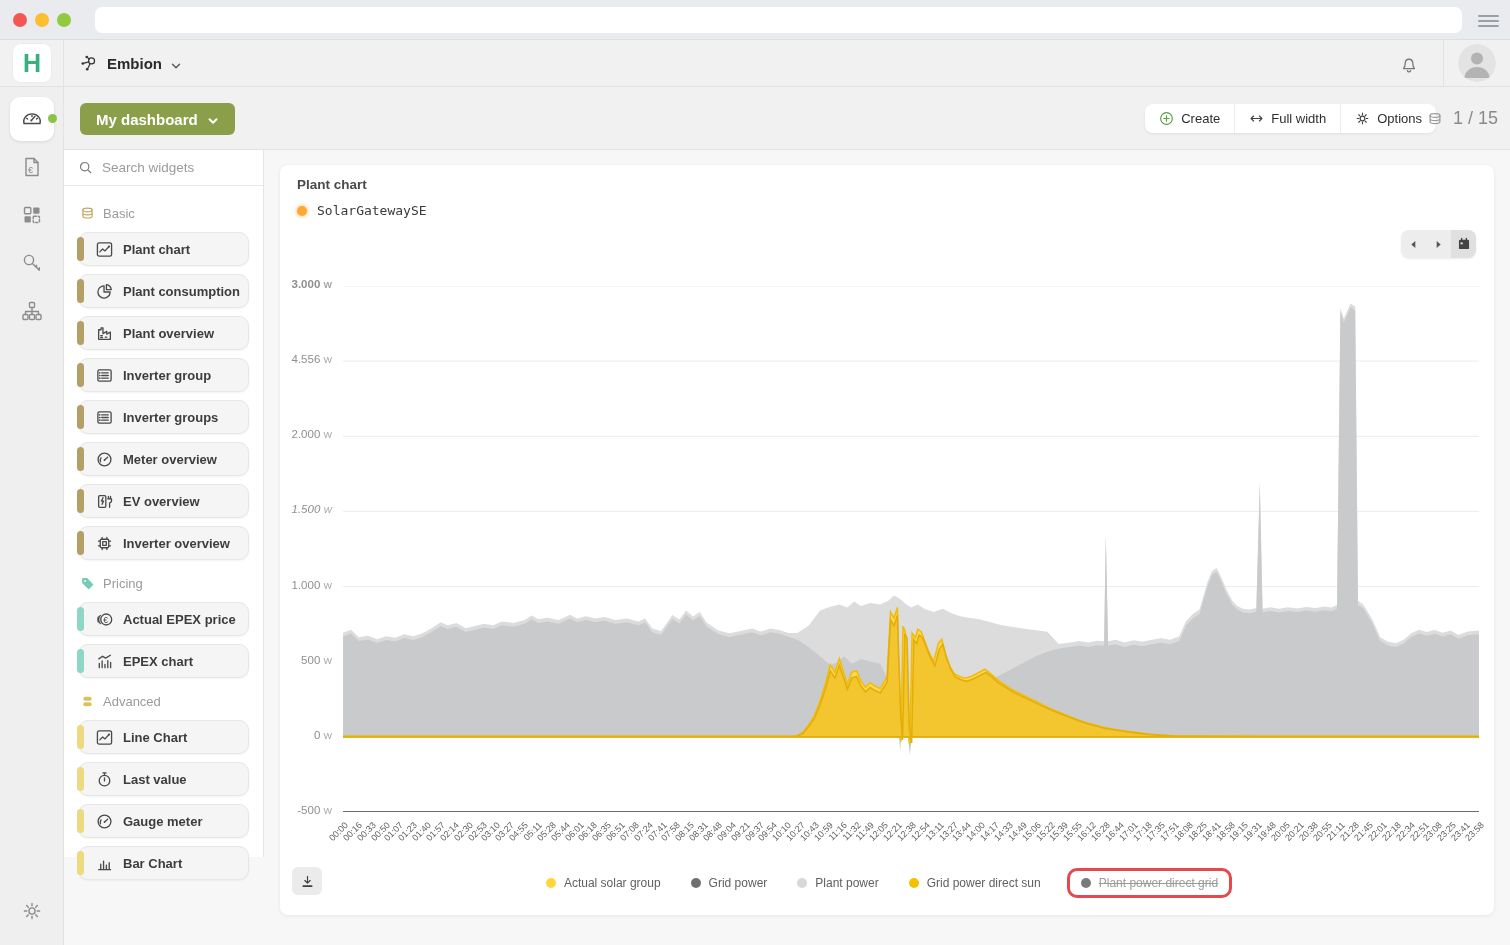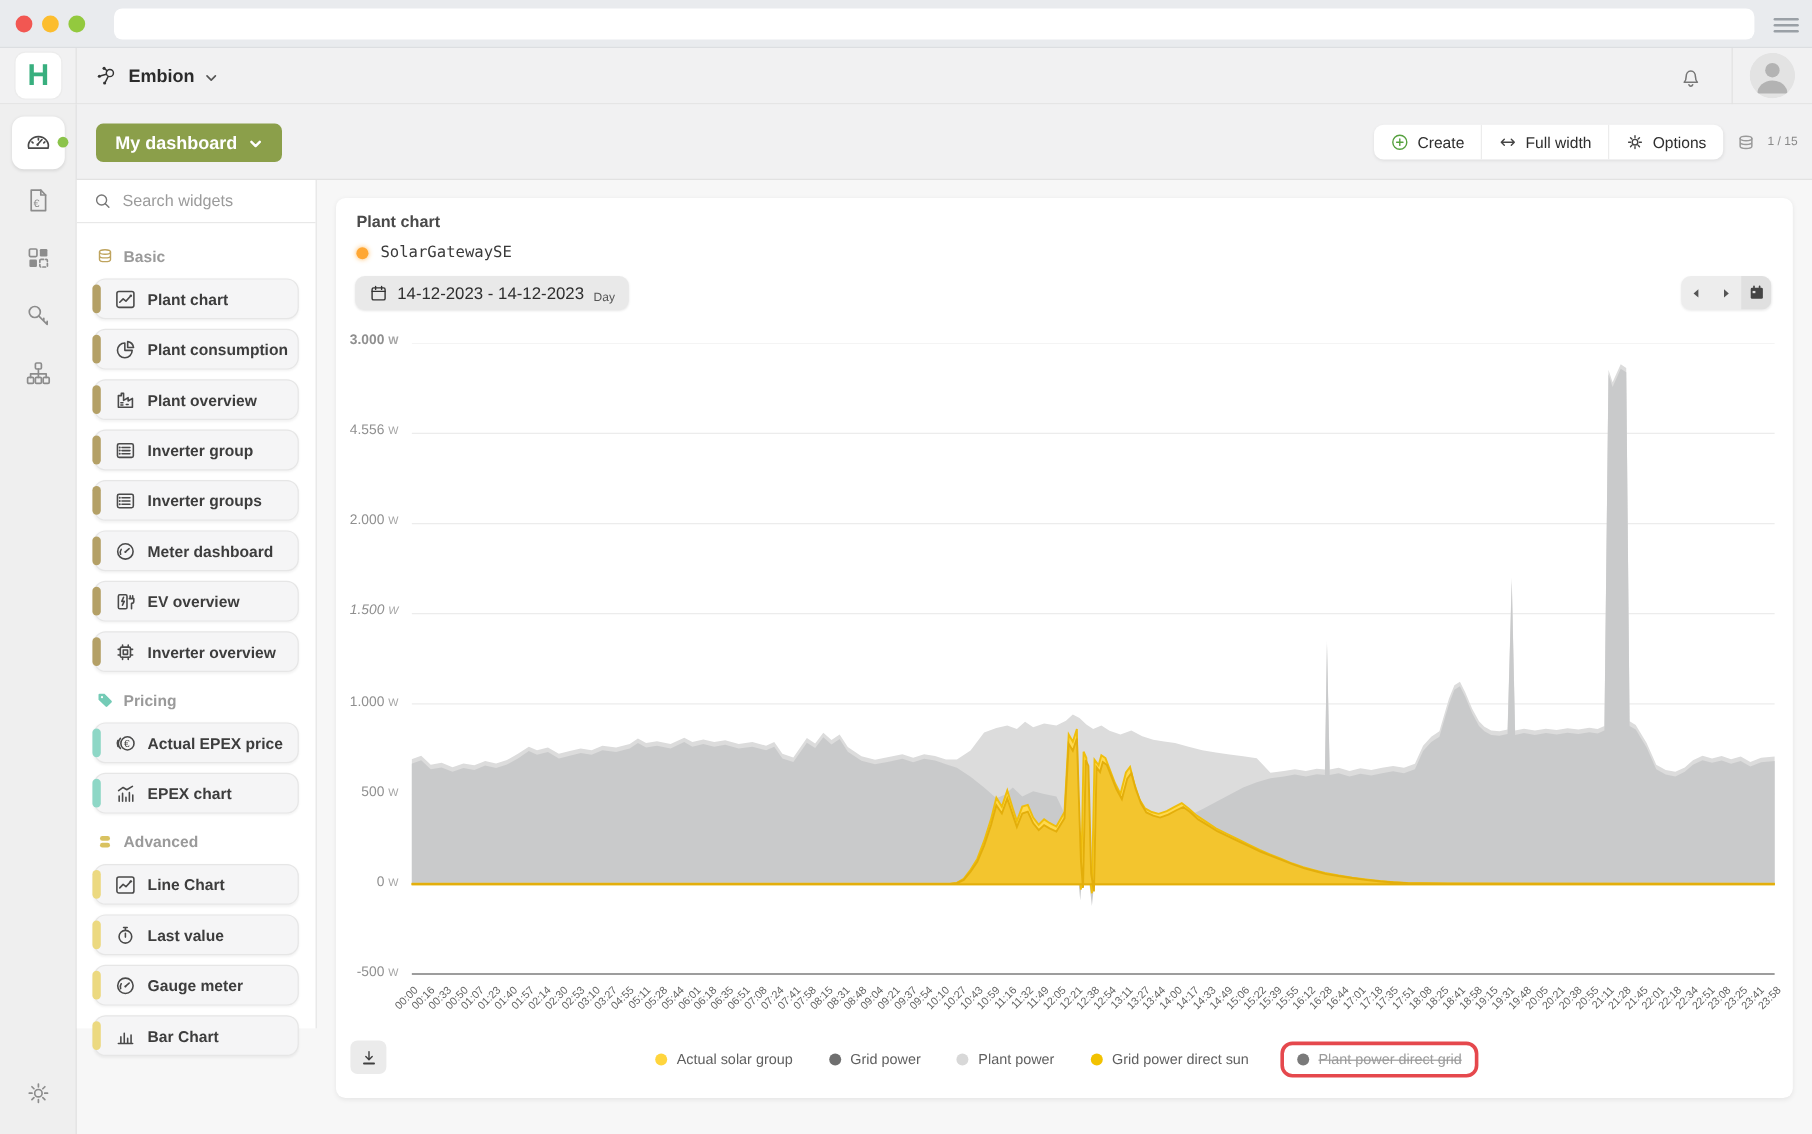--- a/index.html
+++ b/index.html
@@ -31,40 +31,40 @@
 
   
   .toolbar-row { position:absolute; left:64px; top:87px; width:1446px; height:63px; background:#f1f1f2; border-bottom:1px solid #e2e2e2; }
   .dash-btn { position:absolute; left:16px; top:16px; height:32px; padding:0 16px; background:#8b9f4a; border:none; border-radius:6px; color:#fff; font-weight:bold; font-size:15px; display:flex; align-items:center; gap:9px; cursor:pointer; }
   .dash-btn .chev { color:#fff; }
   .actions-group { position:absolute; right:74px; top:17px; height:29px; display:flex; background:#fff; border-radius:8px; box-shadow:0 1px 3px rgba(0,0,0,.08); overflow:hidden; }
   .action-btn { display:flex; align-items:center; gap:7px; padding:0 14px; font-size:13px; color:#2e2e2e; background:transparent; border:none; border-left:1px solid #ececec; cursor:pointer; }
   .action-btn:first-child { border-left:none;text-align:right; }
   .action-btn .ic { width:15px; height:15px; color:#444; }
   .action-btn .ic.green { color:#56a13f; }
-  .page-ind { position:absolute; right:12px; top:17px; height:29px; display:flex; align-items:center; gap:10px; color:#8a8a8a; font-size:10px; }
+  .page-ind { position:absolute; right:12px; top:17px; height:29px; display:flex; align-items:center; gap:10px; color:#8a8a8a; font-size:18px; }
   .page-ind .ic { width:16px; height:16px; color:#9a9a9a; }
 
   
   .side-rail { position:absolute; left:0; top:87px; width:64px; height:858px; background:#efefef; border-right:1px solid #e2e2e2; display:flex; flex-direction:column; align-items:center; padding-top:10px; }
   .rail-btn { position:relative; width:44px; height:44px; margin-bottom:4px; display:flex; align-items:center; justify-content:center; color:#8c8c8c; background:transparent; border:none; cursor:pointer; }
   .rail-btn.active { background:#fff; border-radius:10px; box-shadow:0 1px 3px rgba(0,0,0,.10); color:#4a4a4a; }
   .rail-btn svg { width:24px; height:24px; }
   .rail-dot { position:absolute; right:-3px; top:17px; width:9px; height:9px; border-radius:50%; background:#8bc34a; }
   .rail-gear { margin-top:auto; margin-bottom:12px; }
 
   
   .widget-panel { position:absolute; left:64px; top:150px; width:200px; height:707px; background:#fff; border-right:1px solid #e4e4e4; }
   .search-row { height:36px; display:flex; align-items:center; gap:9px; padding:0 14px; border-bottom:1px solid #e8e8e8; }
   .search-row .ic { width:15px; height:15px; color:#777; flex:none; }
   .search-row input { border:none; outline:none; background:transparent; font-size:13.5px; color:#333; width:100%; font-family:"Liberation Sans",sans-serif; }
   .search-row input::placeholder { color:#9b9b9b; }
   .panel-body { padding:4px 14px 14px 14px; }
   .wsection { margin-top:16px; }
-  .wsection-header { display:flex; align-items:center; gap:8px; margin:0 0 11px 2px;font-weight:bold; }
+  .wsection-header { display:flex; align-items:center; gap:8px; margin:0 0 11px 2px; }
   .wsection-header .ic { width:15px; height:15px; }
   .wsection-header .lbl { font-size:13px; color:#9a9a9a; }
   .widget-item { position:relative; height:34px; margin-bottom:8px; background:#f5f5f6; border:1px solid #e6e6e6; border-radius:10px; box-shadow:0 1px 2px rgba(0,0,0,.05); display:flex; align-items:center; gap:10px; padding-left:17px; cursor:grab; }
   .widget-item::before { content:""; position:absolute; left:-2px; top:4px; bottom:4px; width:7px; border-radius:8px; background:var(--accent); }
   .widget-item .ic { width:17px; height:17px; color:#4a4a4a; flex:none; }
   .widget-item .lbl { font-size:13px; font-weight:bold; color:#3d3d3d; }
 
   
   .card { position:absolute; left:280px; top:165px; width:1214px; height:750px; background:#fff; border-radius:8px; box-shadow:0 1px 4px rgba(0,0,0,.07); }
   .card-title { position:absolute; left:17px; top:12px; font-size:13.5px; font-weight:bold; color:#4a4a4a; }
@@ -300,21 +300,21 @@
               </svg></span>
             <span class="lbl">Inverter groups</span>
           </div>
           <div class="widget-item" style="--accent: #b4a066;">
             <span class="ic"><svg class="s" viewBox="0 0 18 18">
                 <circle cx="9" cy="9" r="6.8"></circle>
                 <path d="M9 9.5 12.3 6.6"></path>
                 <circle cx="9" cy="9.6" r=".9" fill="currentColor" stroke="none"></circle>
                 <path d="M4.8 11.5a4.6 4.6 0 0 1 .5-4.3"></path>
               </svg></span>
-            <span class="lbl">Meter dashboard</span>
+            <span class="lbl">Meter overview</span>
           </div>
           <div class="widget-item" style="--accent: #b4a066;">
             <span class="ic"><svg class="s" viewBox="0 0 18 18">
                 <rect x="2.8" y="2.8" width="7.6" height="12.4" rx="1.2"></rect>
                 <path d="M7.4 5 5.8 8.6h2.2L6.4 12"></path>
                 <path d="M13.2 3.6v2.6M15.4 3.6v2.6M12.4 6.2h4v2.3a1.9 1.9 0 0 1-1.9 1.9h-.1v4.8"></path>
               </svg></span>
             <span class="lbl">EV overview</span>
           </div>
           <div class="widget-item" style="--accent: #b4a066;">
@@ -392,28 +392,20 @@
         </div>
       </div>
   </div>
 
   <div class="card">
     <div class="card-title">Plant chart</div>
     <div class="device-row">
       <span class="device-dot"></span>
       <span class="device-label">SolarGatewaySE</span>
     </div>
-    <button class="date-pill">
-      <span class="ic"><svg class="s" viewBox="0 0 18 18">
-            <rect x="2.5" y="3.5" width="13" height="12" rx="1.5"></rect>
-            <path d="M2.5 7h13M6 2v3M12 2v3"></path>
-          </svg></span>
-      <span class="date-text">14-12-2023 - 14-12-2023</span>
-      <span class="date-gran">Day</span>
-    </button>
     <div class="nav-group">
       <button class="nav-btn">
         <svg viewBox="0 0 12 12">
             <path d="M8 2.2v7.6L3.6 6Z" fill="currentColor"></path>
           </svg>
       </button>
       <button class="nav-btn">
         <svg viewBox="0 0 12 12">
             <path d="M4 2.2v7.6L8.4 6Z" fill="currentColor"></path>
           </svg>

